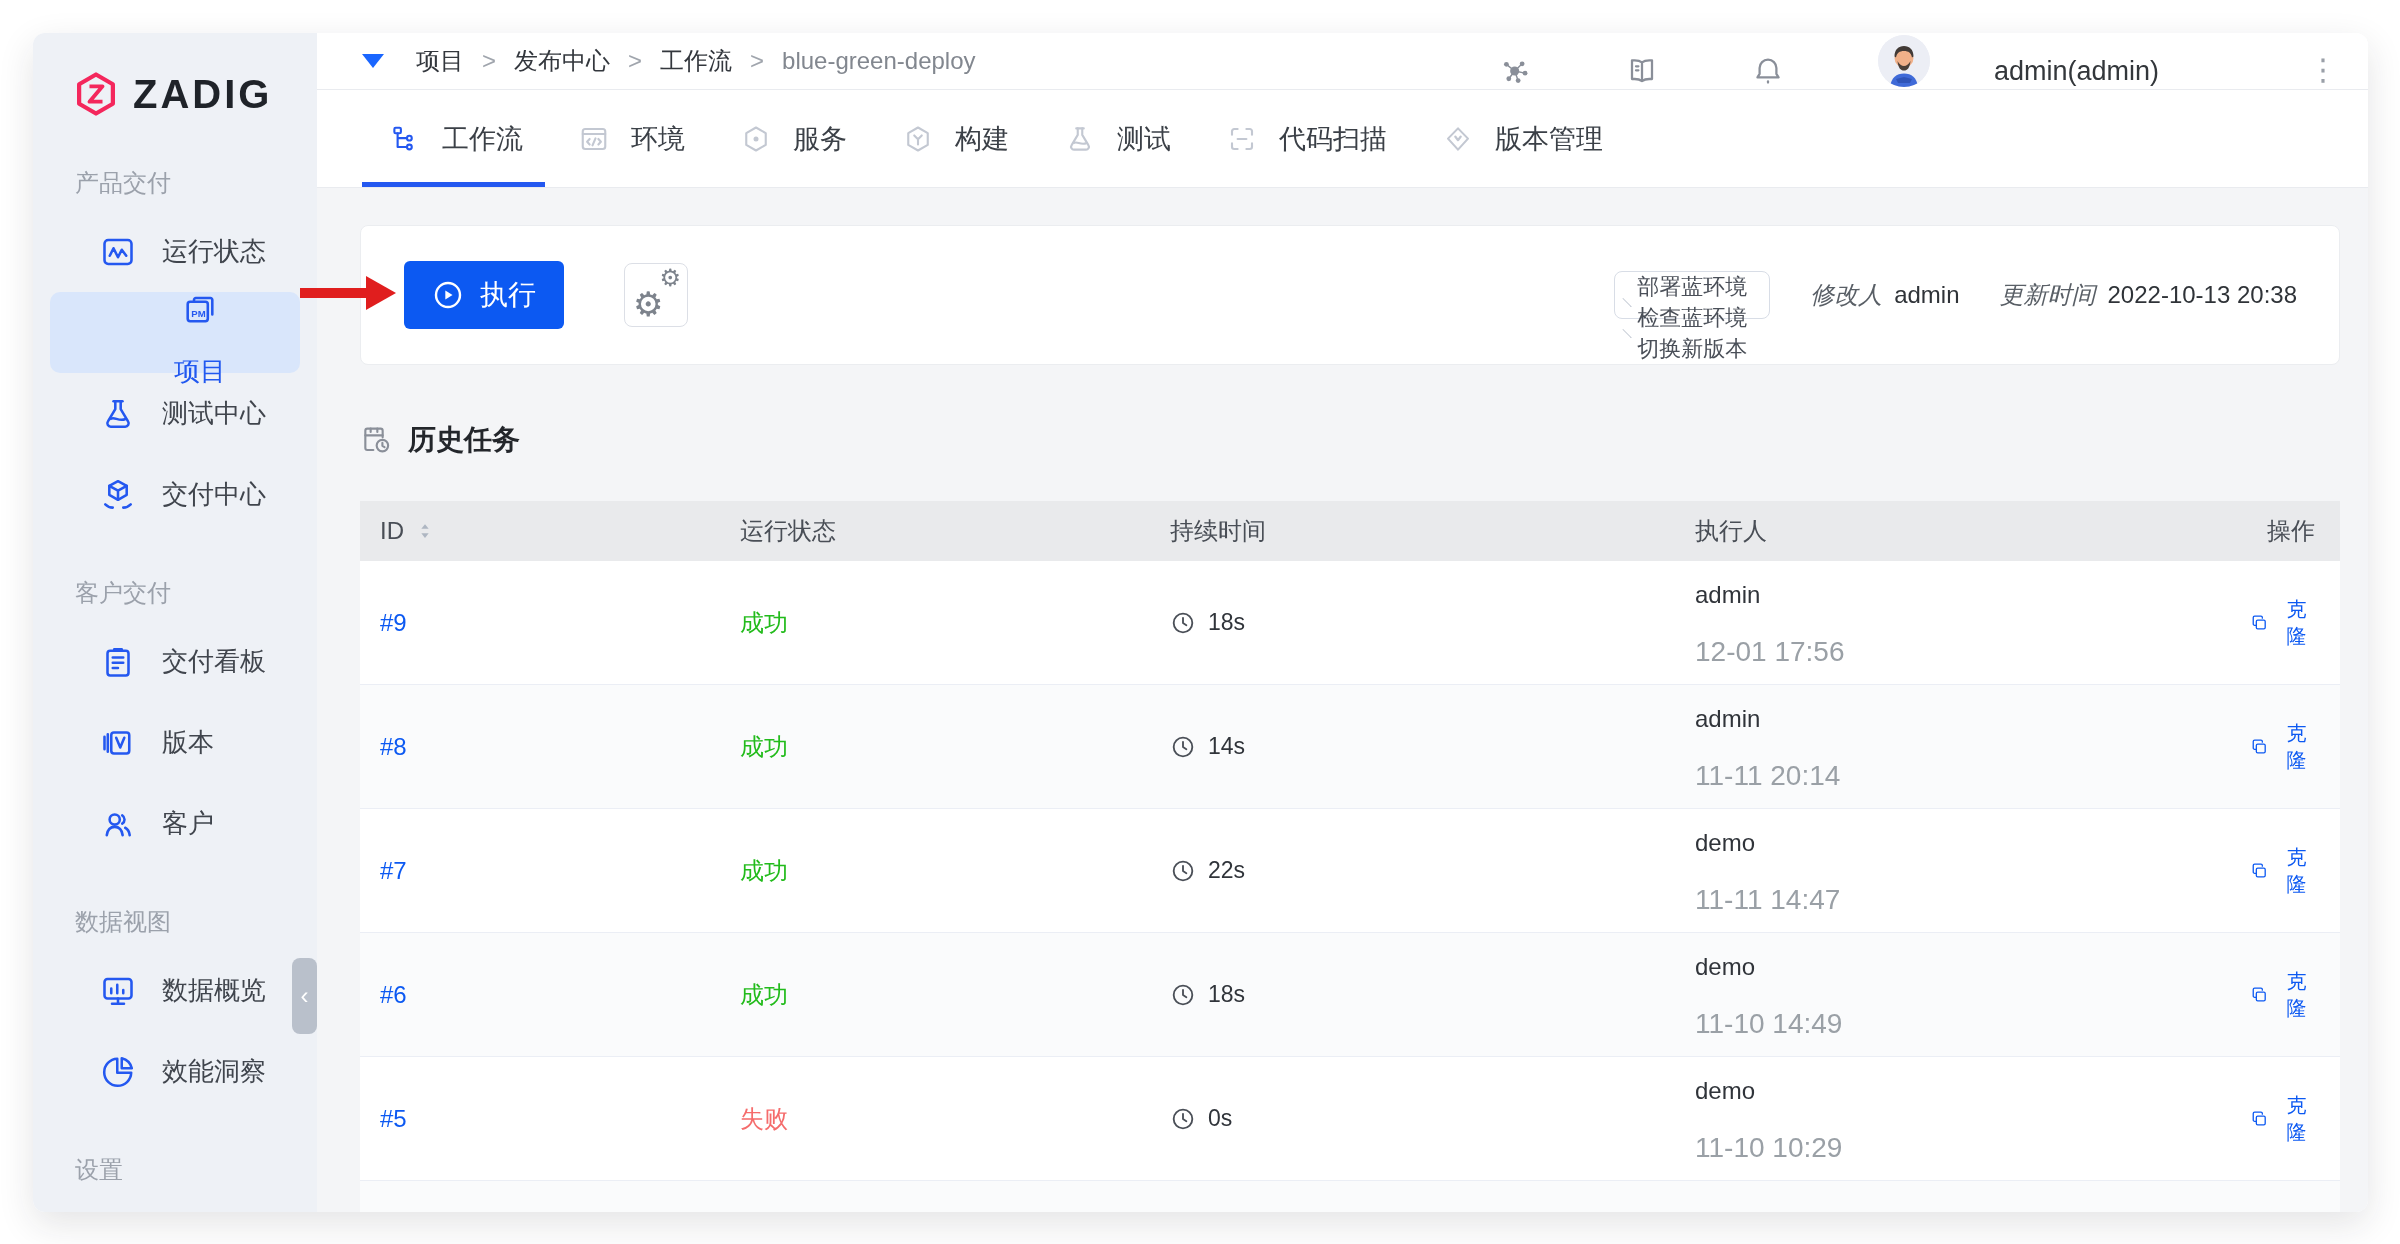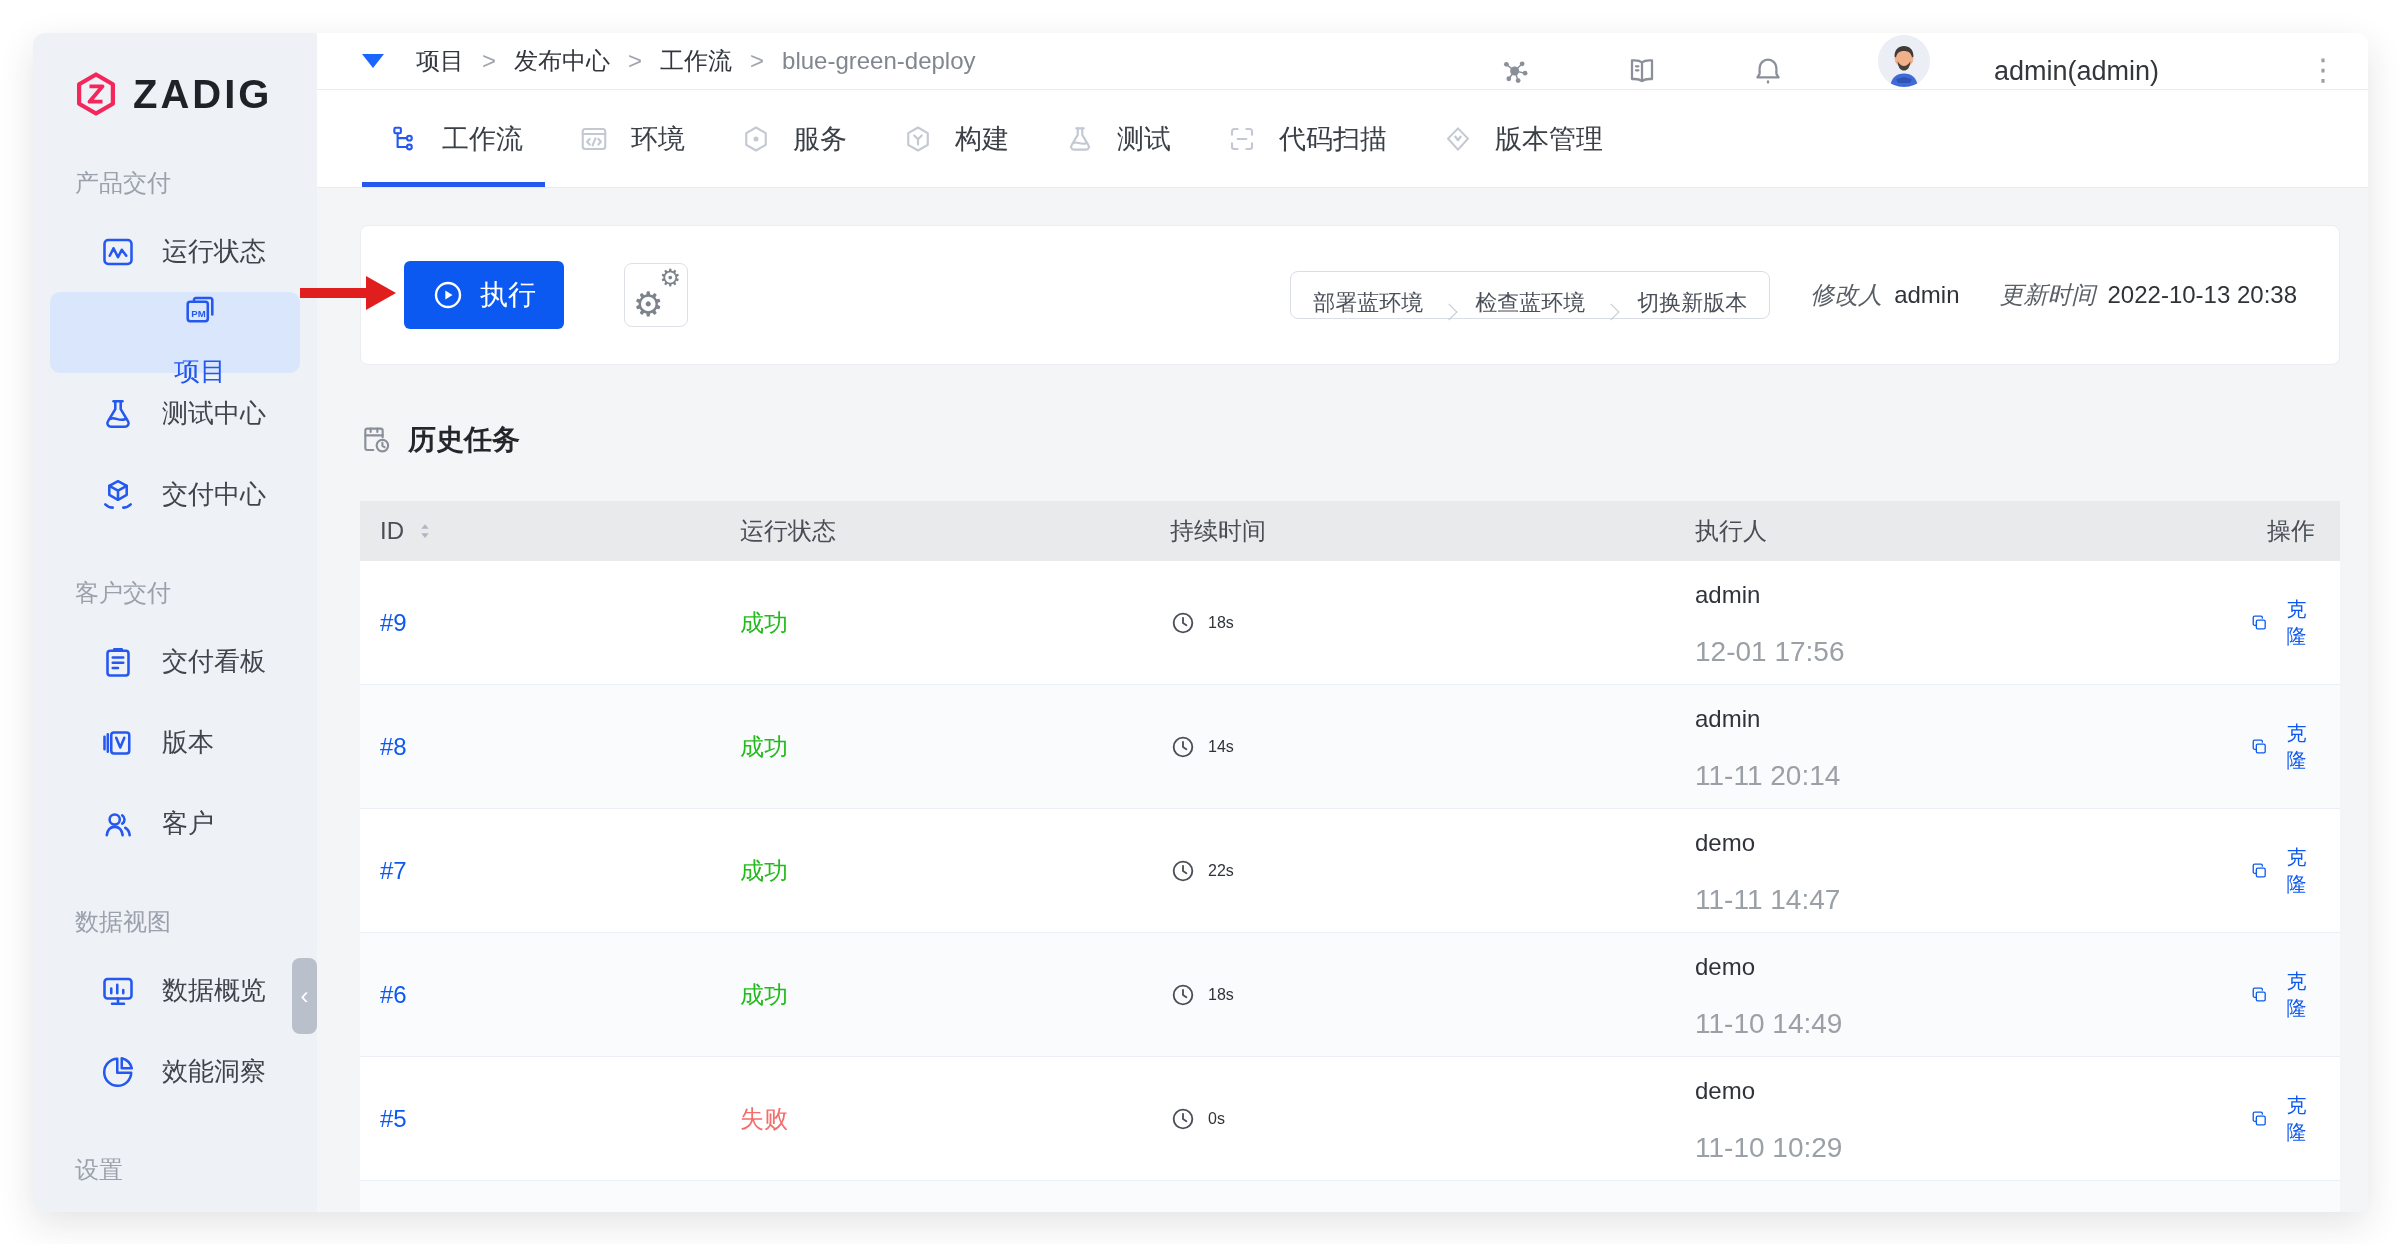--- a/index.html
+++ b/index.html
@@ -44,21 +44,21 @@
   
   .content { flex:1; background:#f4f5f7; padding:37px 28px 0 43px; overflow:hidden; }
   .run-card { height:140px; background:#fff; border:1px solid #ebedf0; border-radius:8px; display:flex; align-items:center; padding:0 42px 0 43px; }
   .run-btn { display:flex; align-items:center; gap:16px; height:68px; padding:0 28px; background:#0c59f2; color:#fff;
              font-size:28px; border:none; border-radius:6px; cursor:pointer; }
   .run-btn .icn { width:32px; height:32px; color:#fff; }
   .gear-btn { position:relative; width:64px; height:64px; margin-left:60px; background:#fff; border:1px solid #dcdfe6; border-radius:8px; cursor:pointer; color:#7d838c; }
   .gear-big { position:absolute; left:8px; bottom:2px; font-size:34px; }
   .gear-small { position:absolute; right:6px; top:0px; font-size:24px; }
   .card-right { margin-left:auto; display:flex; align-items:center; gap:40px; }
-  .stages { display:flex; align-items:flex-end; height:48px; border:1px solid #d8dde6; border-radius:8px; padding:0 4px; background:#fff; }
+  .stages { display:flex; align-items:flex-start; height:48px; border:1px solid #d8dde6; border-radius:8px; padding:0 4px; background:#fff;flex-direction:column; }
   .stage-chip { font-size:22px; color:#4a4f58; padding:0 18px; white-space:nowrap; }
   .stage-sep { width:12px; height:12px; border-top:1.5px solid #c3c9d4; border-right:1.5px solid #c3c9d4; transform:rotate(45deg); margin:0 2px; }
   .meta { display:flex; align-items:center; gap:12px; font-size:24px; white-space:nowrap; }
   .meta .mlabel { color:#595f66;font-style:italic; }
   .meta .mvalue { color:#2f3338; }
   
   .history-title { display:flex; align-items:center; gap:16px; margin-top:56px; }
   .history-title .icn { width:32px; height:32px; color:#8a8f99; }
   .history-title .ttl { font-size:28px; color:#23262b; font-weight:600; }
   .table { margin-top:42px; }
@@ -67,21 +67,21 @@
   .th { padding-left:20px; display:flex; align-items:center; gap:10px; }
   .th.right, .td.right { justify-content:flex-end; padding-right:25px; }
   .sort-icn { width:22px; height:22px; color:#aeb6c2; cursor:pointer; }
   .trow { height:124px; background:#fff; border-bottom:1px solid #ebeef5; }
   .trow.alt { background:#fafbfc; }
   .td { padding-left:20px; display:flex; align-items:center; }
   .id-link { font-size:24px; color:#0c59f2; font-weight:500; cursor:pointer; text-decoration:none; }
   .status { font-size:24px; font-weight:500; }
   .status.ok { color:#22bb1b; }
   .status.fail { color:#f56c6c; }
-  .dur { gap:12px; font-size:16px; color:#30343a; }
+  .dur { gap:12px; font-size:23px; color:#30343a; }
   .dur .icn { width:26px; height:26px; color:#4a4f57; }
   .exec { flex-direction:column; align-items:flex-start; justify-content:center; gap:30px; }
   .exec-name { font-size:24px; color:#30343a; line-height:28px; }
   .exec-time { font-size:28px; color:#9aa0a6; line-height:26px; }
   .clone { display:flex; align-items:center; gap:18px; font-size:20px; color:#0c59f2; cursor:pointer; text-decoration:none; }
   .clone .icn { width:26px; height:26px; color:#0c59f2; }
   
   .annot-arrow { position:absolute; left:300px; top:276px; width:96px; height:34px; z-index:60; pointer-events:none; }
   .annot-arrow .shaft { position:absolute; left:0; top:12px; width:66px; height:10px; background:#e01e1e; }
   .annot-arrow .head { position:absolute; right:0; top:0; width:0; height:0; border-top:17px solid transparent; border-bottom:17px solid transparent; border-left:30px solid #e01e1e; }

